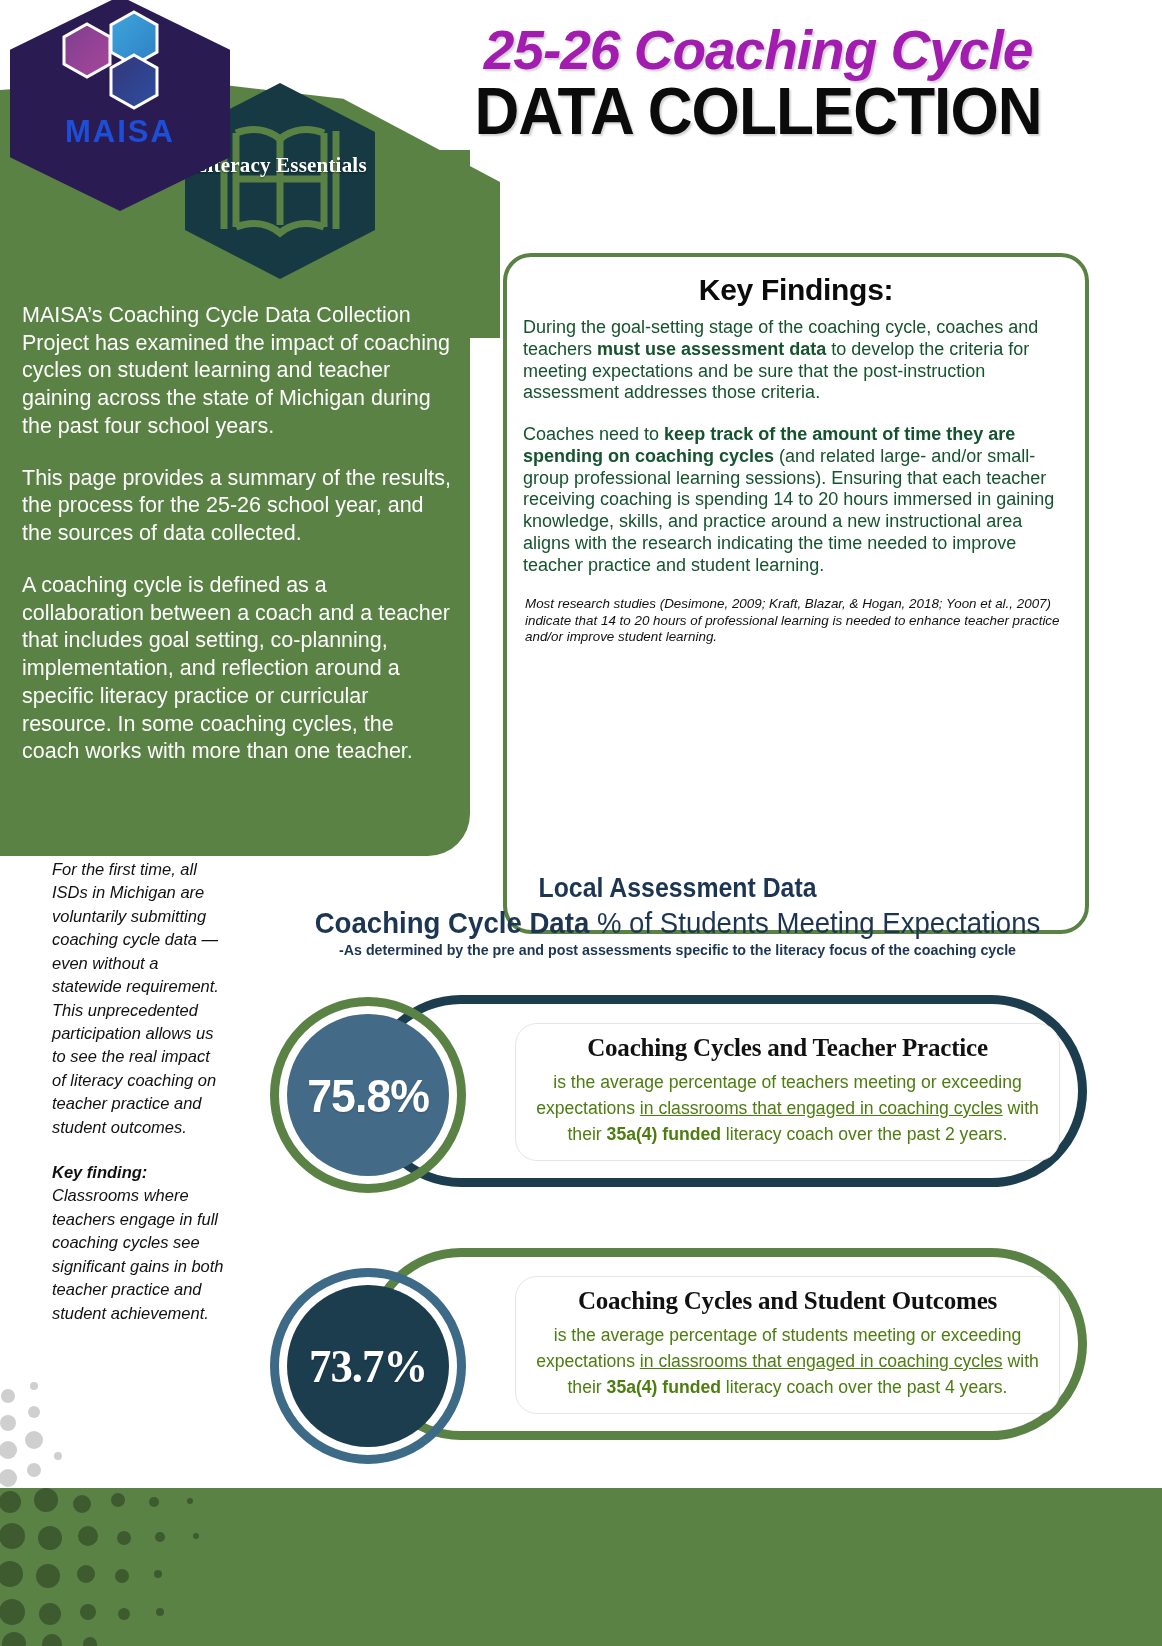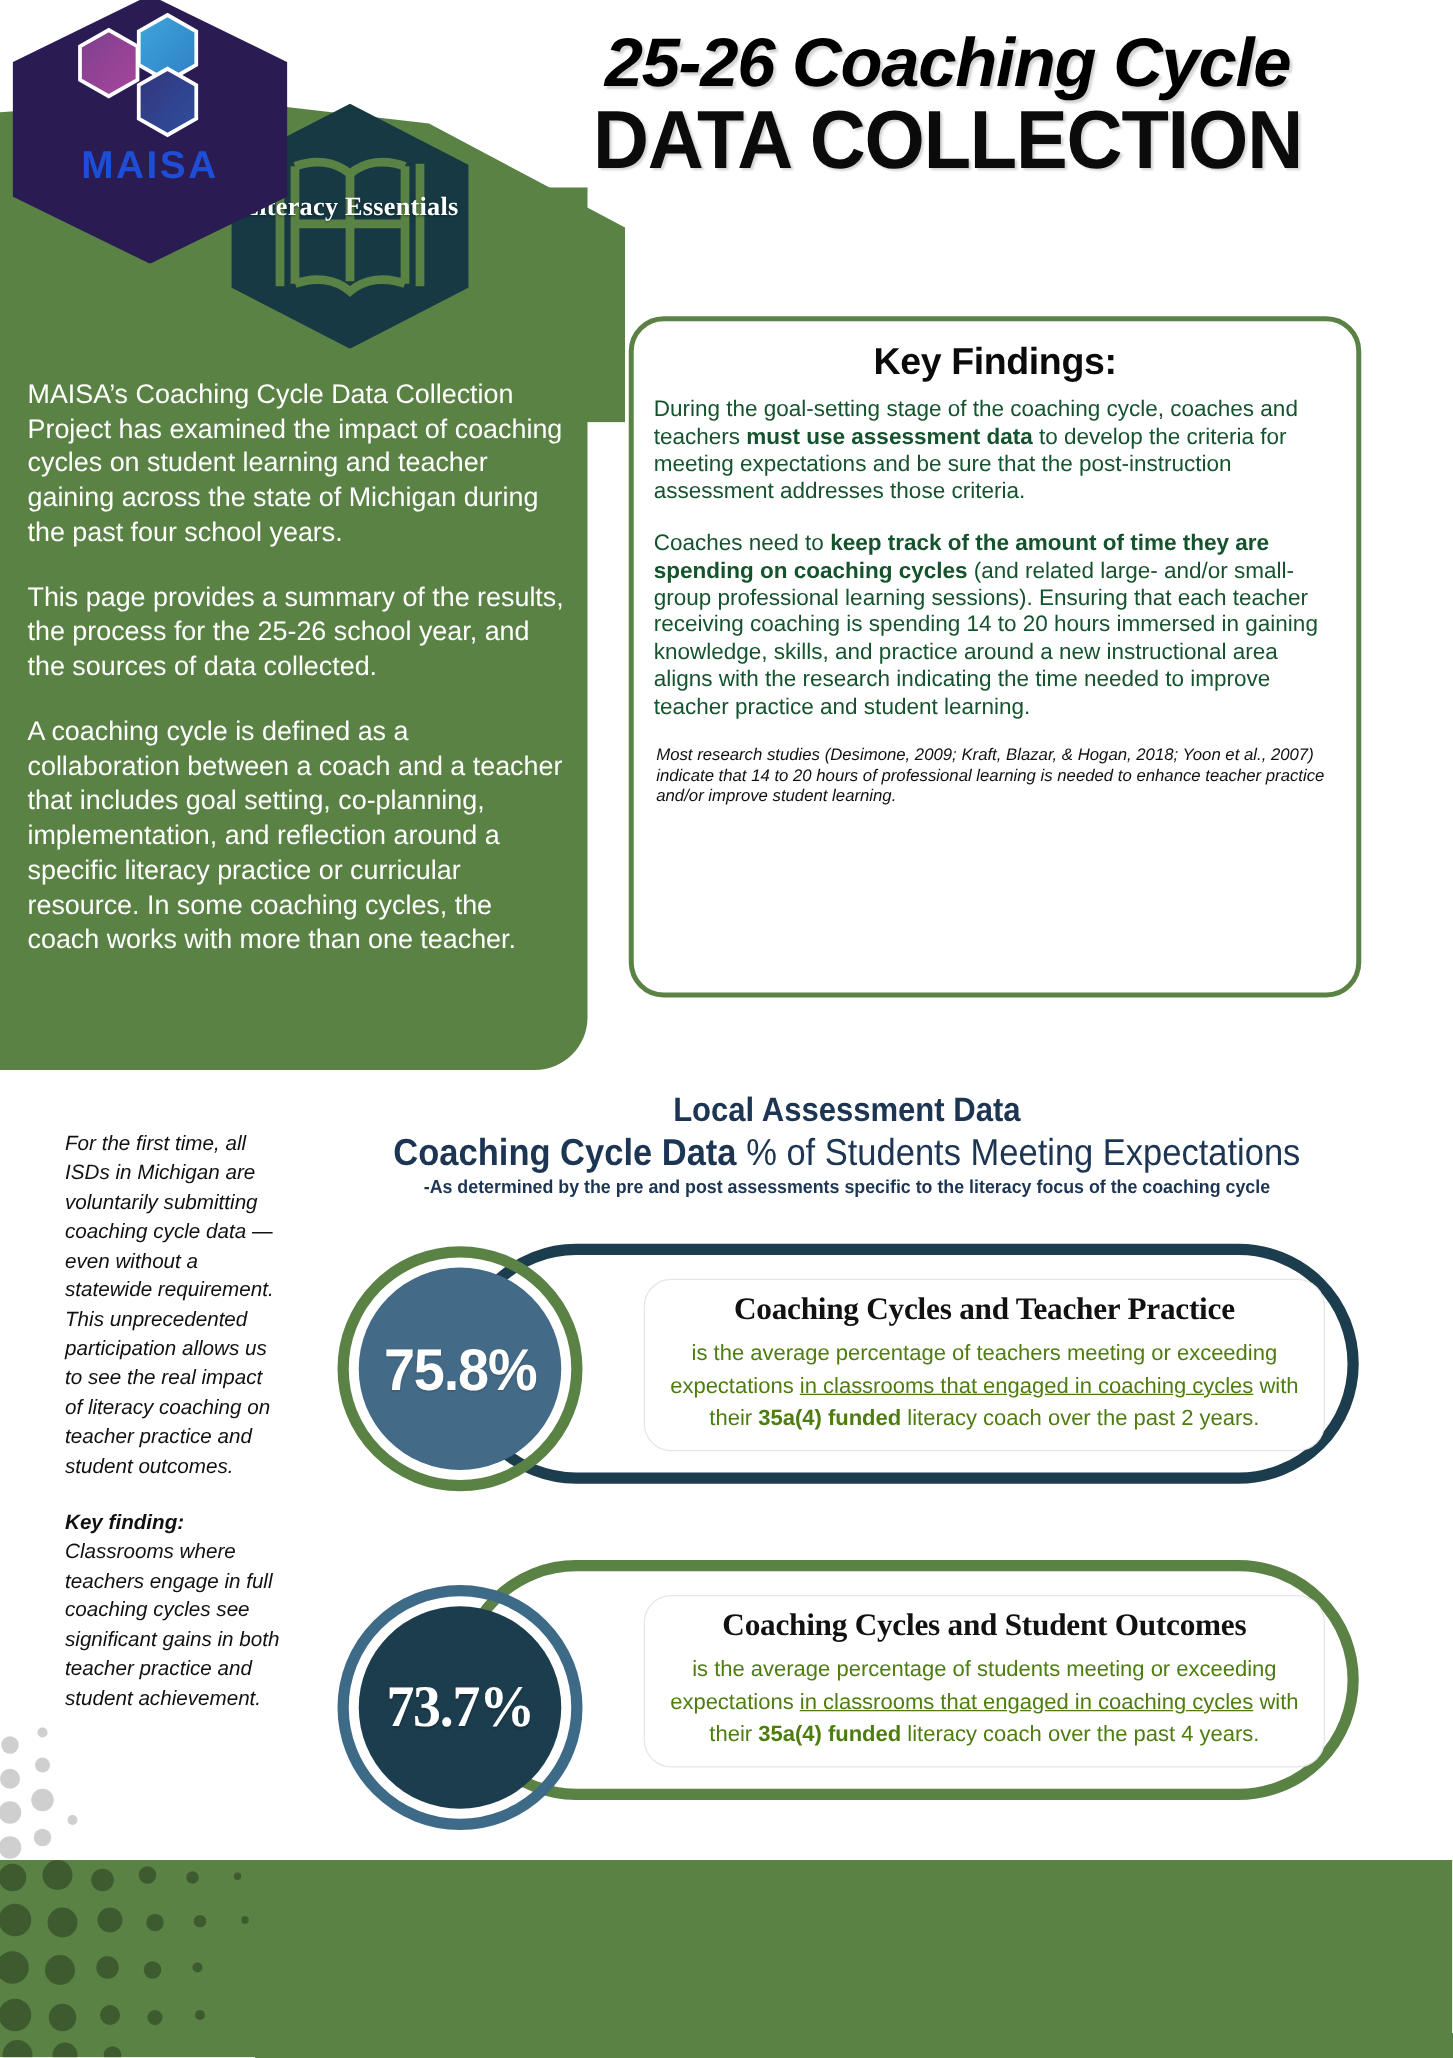--- a/index.html
+++ b/index.html
@@ -42,42 +42,42 @@
   .le-word{
     position:absolute;left:-12px;top:70px;width:214px;text-align:center;
     color:#ffffff;font-size:21px;font-weight:700;
     font-family:"Liberation Serif",serif;letter-spacing:.2px;
     text-shadow:0 1px 2px rgba(0,0,0,.45);
   }
 
   
   .headline{position:absolute;left:368px;top:22px;width:780px;}
   .h-line1{
-    font-size:55px;font-weight:700;font-style:italic;color:#000000;
+    font-size:55px;font-weight:700;font-style:italic;color:#a21caf;
     text-align:center;line-height:1.02;letter-spacing:-1px;
     text-shadow:2px 2px 2px rgba(0,0,0,.18);
   }
   .h-line2{
     font-size:66px;font-weight:700;color:#0b0b0b;text-align:center;
     line-height:1.0;letter-spacing:-1px;transform:scaleX(.94);
     transform-origin:center;
     text-shadow:2px 2px 2px rgba(0,0,0,.18);
   }
 
   
   .intro{
     position:absolute;left:22px;top:302px;width:430px;color:#ffffff;
     font-size:21.5px;line-height:1.29;
   }
   .intro p{margin:0 0 24px 0;}
   .intro p:last-child{margin-bottom:0;}
 
   
   .kf-card{
-    position:absolute;left:503px;top:253px;width:586px;height:545px;
+    position:absolute;left:503px;top:253px;width:586px;height:681px;
     border:4px solid #5b8245;border-radius:28px;background:#fff;
     box-sizing:border-box;
   }
   .kf-title{
     text-align:center;font-size:30px;font-weight:700;color:#0b0b0b;
     margin:16px 0 10px 0;letter-spacing:-.3px;
   }
   .kf-body{padding:0 16px 0 16px;color:#14532d;font-size:18px;line-height:1.21;}
   .kf-body p{margin:0 0 20px 0;}
   .kf-note{
@@ -89,21 +89,21 @@
   .sec-h1{font-size:27px;font-weight:700;color:#1c3553;line-height:1.1;
     font-family:"Liberation Sans",sans-serif;transform:scaleX(.92);}
   .sec-h2{font-size:30px;color:#1c3553;line-height:1.12;margin-top:2px;
     transform:scaleX(.92);}
   .sec-h2 b{font-weight:700;}
   .sec-h3{font-size:15px;font-weight:700;color:#1c3553;margin-top:2px;
     transform:scaleX(.95);}
 
   
   .side-note{
-    position:absolute;left:52px;top:904px;width:175px;
+    position:absolute;left:52px;top:858px;width:175px;
     font-size:16.5px;font-style:italic;color:#111;line-height:1.42;
   }
   .side-note p{margin:0 0 22px 0;}
   .side-note .kf-lead{font-weight:700;display:block;}
 
   
   .stat{position:absolute;}
   .stat-outer{
     position:absolute;left:365px;width:722px;height:192px;
     border-radius:96px;box-sizing:border-box;background:#fff;

